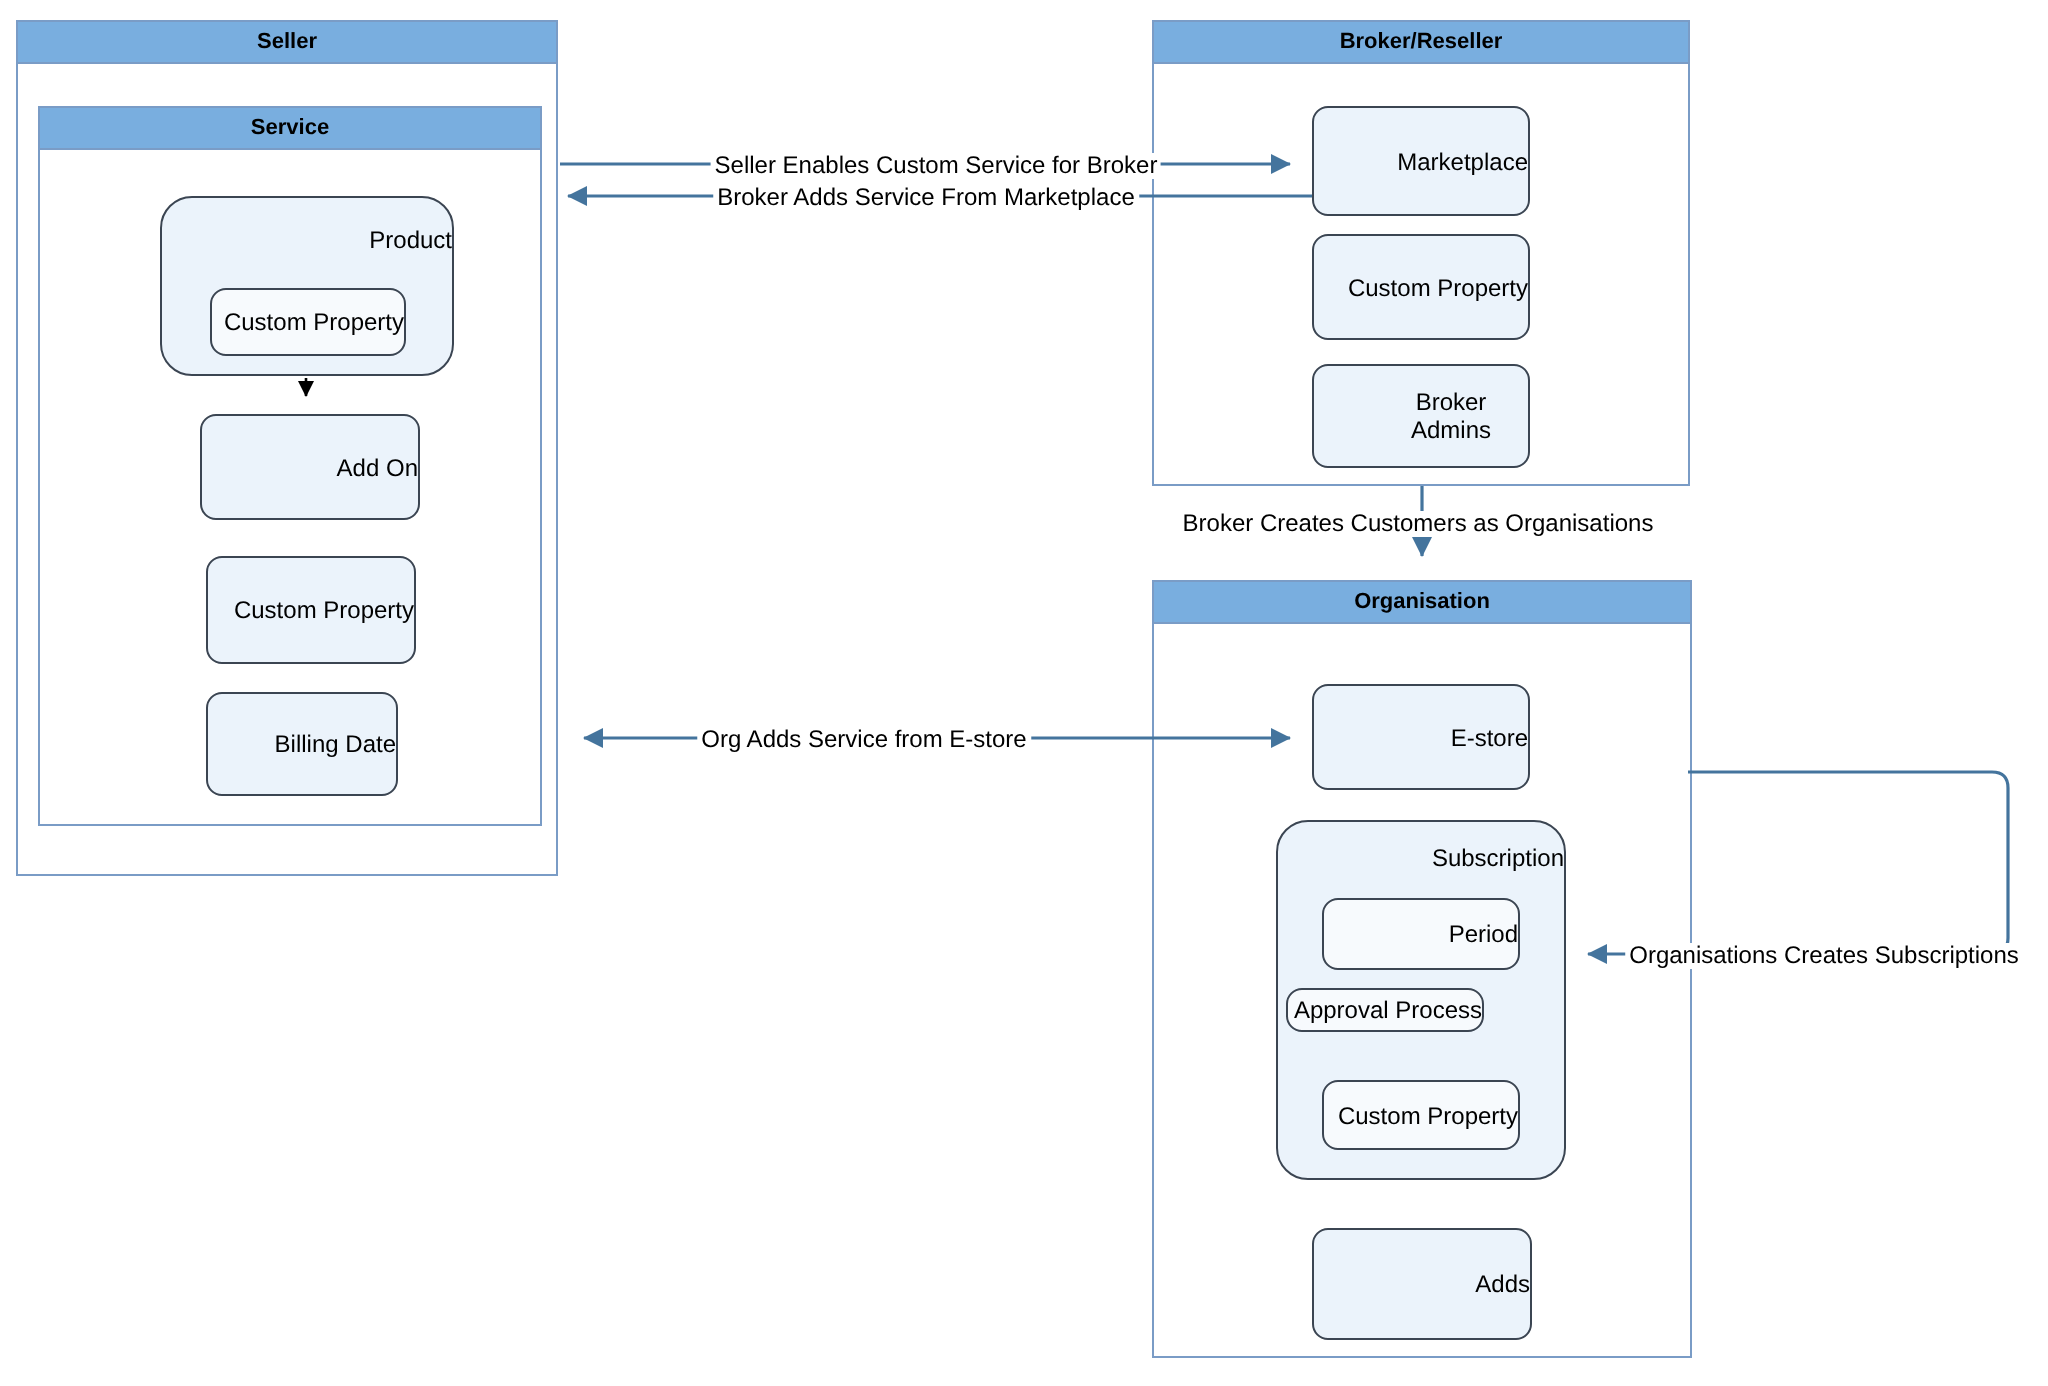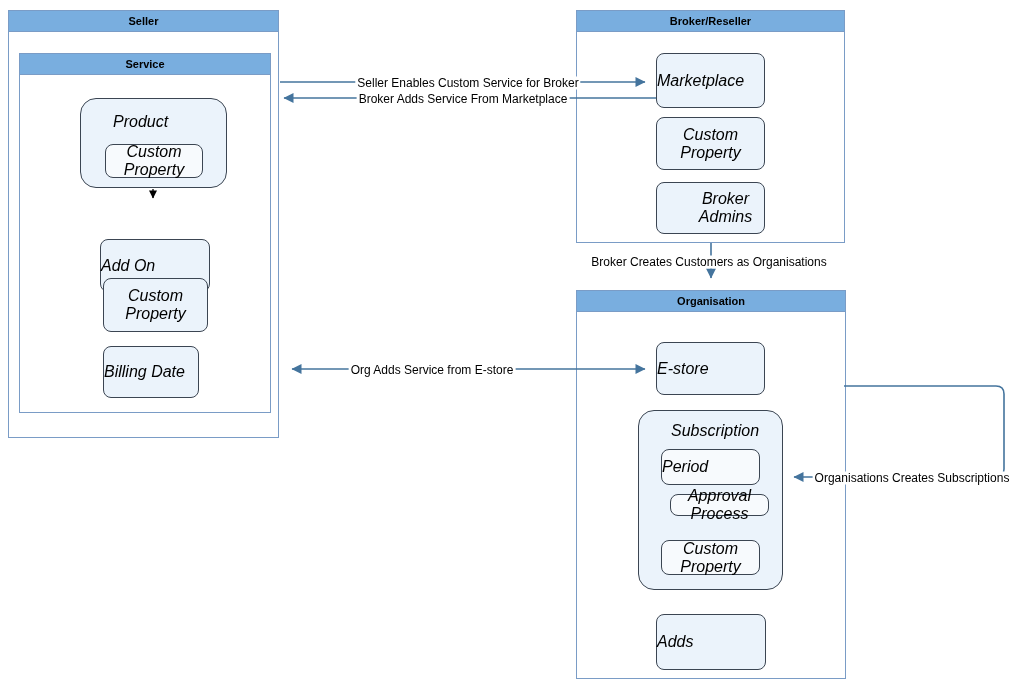--- a/index.html
+++ b/index.html
@@ -16,42 +16,42 @@
   }
   #c-seller{left:8px;top:10px;width:271px;height:428px;}
   #c-service{left:19px;top:53px;width:252px;height:360px;}
   #c-broker{left:576px;top:10px;width:269px;height:233px;}
   #c-org{left:576px;top:290px;width:270px;height:389px;}
 
   
   .node{
     position:absolute;background:var(--node-fill);border:1px solid var(--node-border);
     border-radius:8px;box-sizing:border-box;
-    display:flex;align-items:center;justify-content:flex-start;
-    font-size:16px;text-align:center;font-style:italic;
+    display:flex;align-items:center;justify-content:flex-end;
+    font-size:12px;text-align:center;
   }
   .node.group{align-items:flex-start;border-radius:16px;}
   .node.group .gtitle{margin-top:14px;margin-left:32px;}
   .node.inner{background:var(--node-inner-fill);}
 
   #n-product{left:80px;top:98px;width:147px;height:90px;}
   #n-product-cp{left:105px;top:144px;width:98px;height:34px;}
-  #n-addon{left:100px;top:207px;width:110px;height:53px;margin-top:32px;}
+  #n-addon{left:100px;top:207px;width:110px;height:53px;}
   #n-service-cp{left:103px;top:278px;width:105px;height:54px;}
   #n-billing{left:103px;top:346px;width:96px;height:52px;}
 
   #n-marketplace{left:656px;top:53px;width:109px;height:55px;}
   #n-broker-cp{left:656px;top:117px;width:109px;height:53px;}
   #n-broker-admins{left:656px;top:182px;width:109px;height:52px;padding-left:30px;}
 
   #n-estore{left:656px;top:342px;width:109px;height:53px;}
   #n-subscription{left:638px;top:410px;width:145px;height:180px;}
   #n-subscription .gtitle{margin-top:11px;}
   #n-period{left:661px;top:449px;width:99px;height:36px;}
-  #n-approval{left:670px;top:494px;width:99px;height:22px;}
+  #n-approval{left:643px;top:494px;width:99px;height:22px;}
   #n-sub-cp{left:661px;top:540px;width:99px;height:35px;}
   #n-user{left:656px;top:614px;width:110px;height:56px;}
 
   
   #edges{position:absolute;left:0;top:0;width:1024px;height:693px;pointer-events:none;}
   .edge{stroke:var(--arrow);stroke-width:1.6;fill:none;}
   .edge-black{stroke:var(--black-arrow);stroke-width:1.3;fill:none;}
   .ah{fill:var(--arrow);}
   .ahb{fill:var(--black-arrow);}
 

